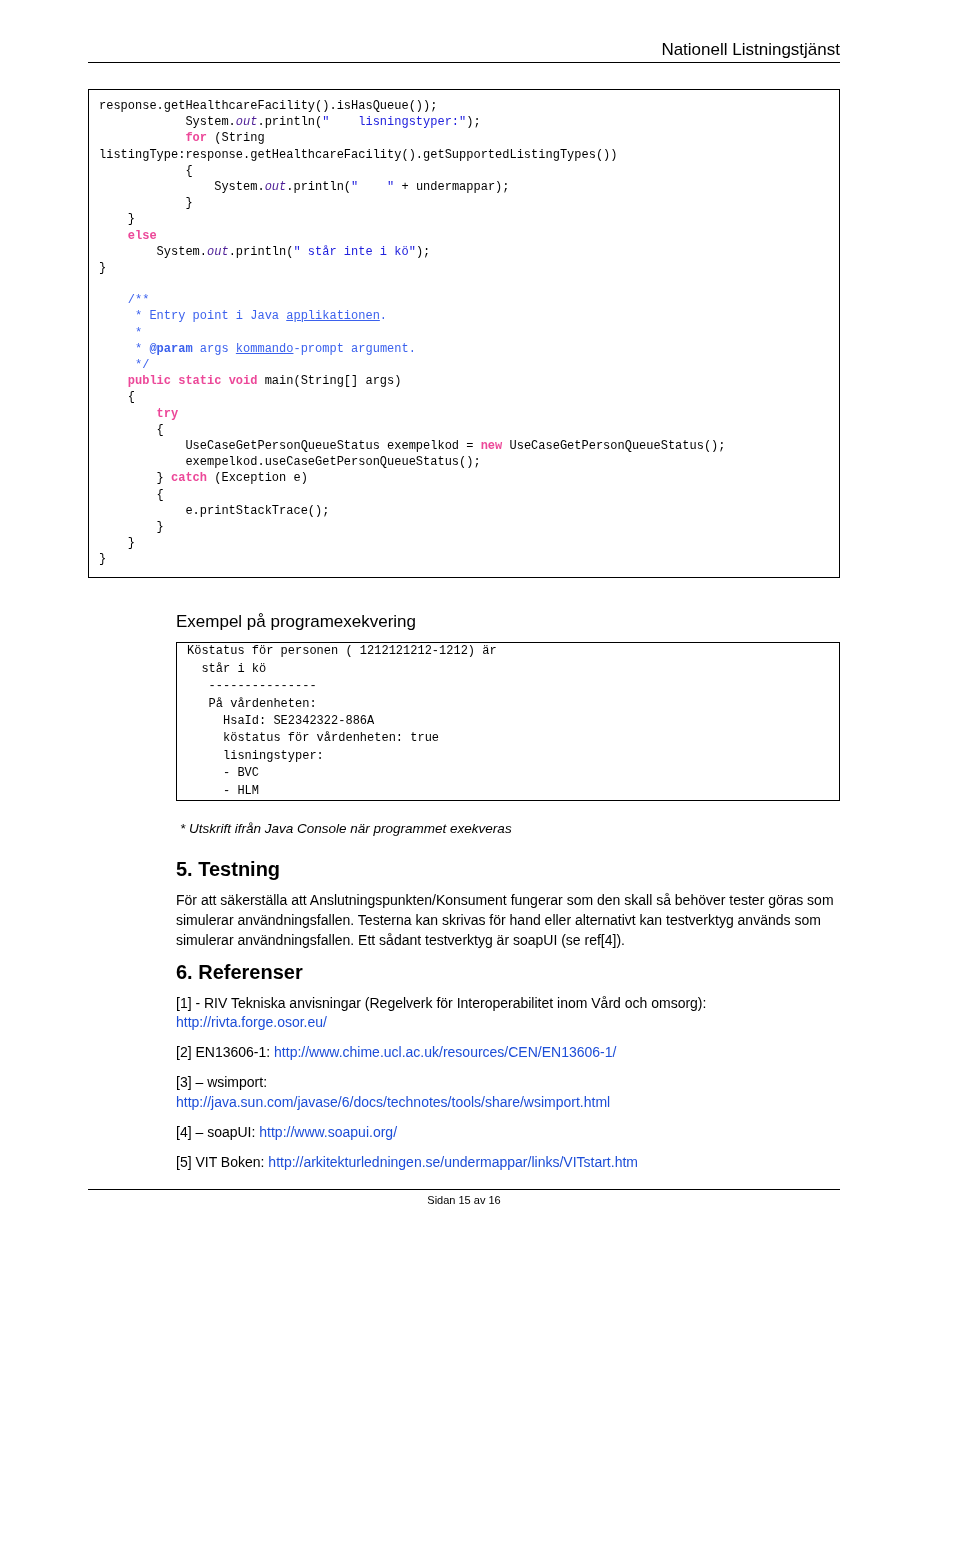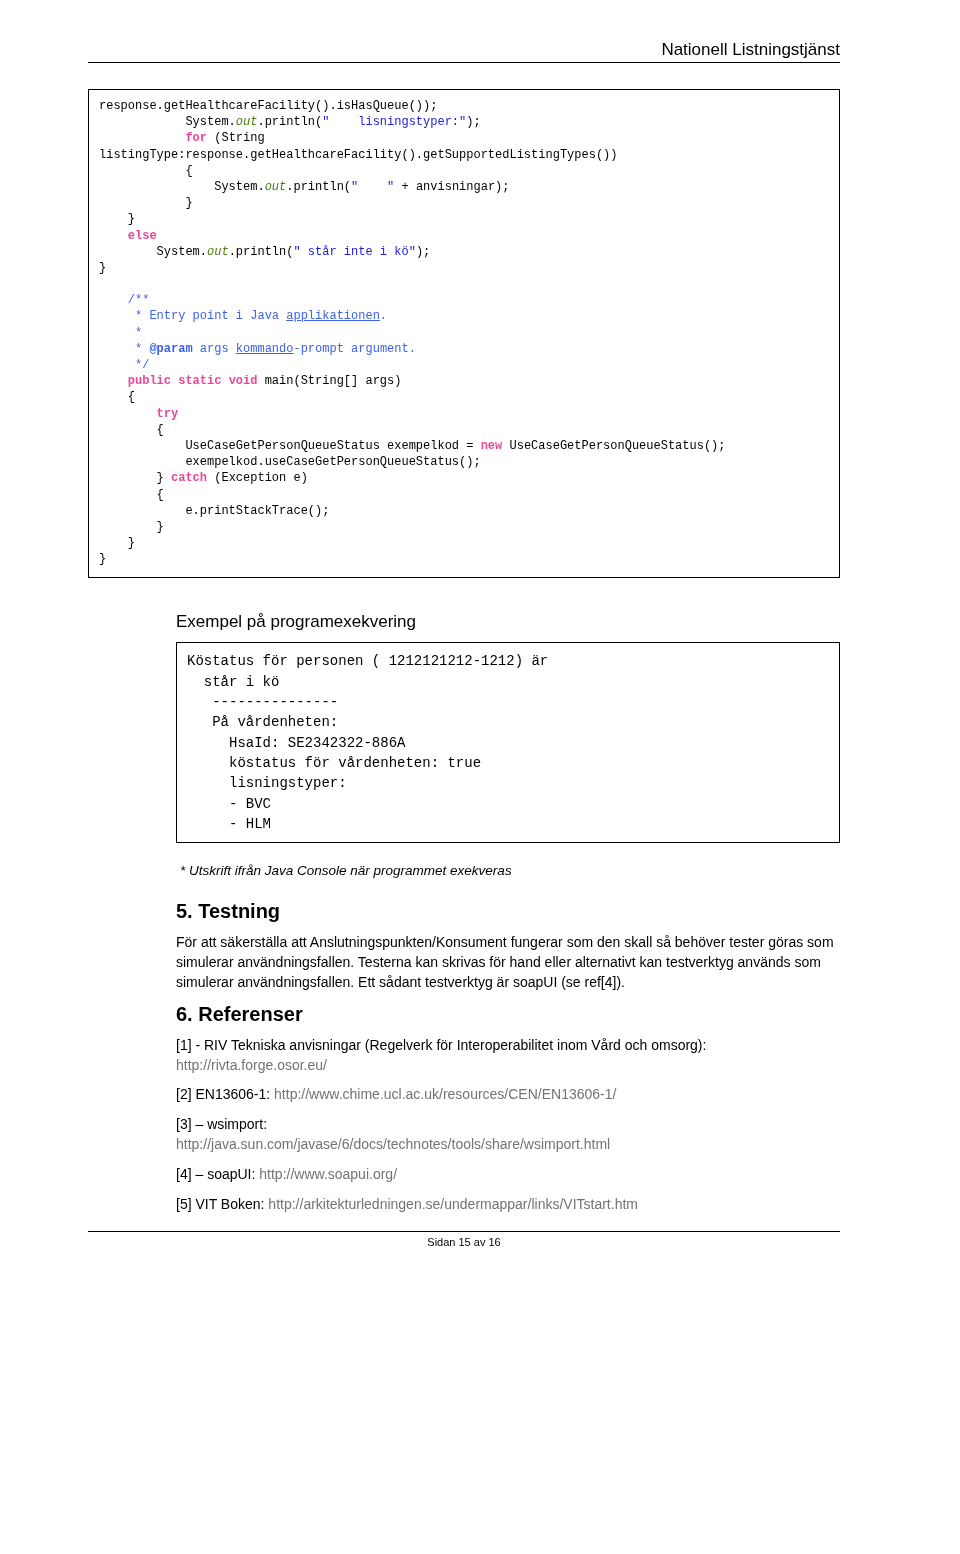--- a/index.html
+++ b/index.html
@@ -30,62 +30,62 @@
     border: 1px solid #000;
     padding: 8px 10px 10px 10px;
     font-family: "Courier New", Courier, monospace;
     font-size: 12px;
     line-height: 1.35;
     white-space: pre;
     overflow: hidden;
     margin-bottom: 34px;
   }
   .kw { color: #ec4899; font-weight: bold; }
-  .ital { font-style: italic; color: #4d7c0f; }
+  .ital { font-style: italic; color: #4c1d95; }
   .doccomment { color: #3b61ed; }
   .docunder { color: #3b61ed; text-decoration: underline; }
   .str { color: #2020dd; }
 
   .content-indent {
     margin-left: 88px;
   }
   .section-heading {
     font-size: 17px;
     margin: 0 0 10px 0;
   }
   .section-heading.big {
     font-size: 20px;
     font-weight: bold;
     margin: 22px 0 10px 0;
   }
   .output-box {
     border: 1px solid #000;
     font-family: "Courier New", Courier, monospace;
-    font-size: 14px;
+    font-size: 12px;
     line-height: 1.45;
     white-space: pre;
-    padding: 8px 10px;
+    padding: 0 10px;
     margin-bottom: 8px;
   }
   .caption {
     font-style: italic;
     font-size: 13.5px;
     margin: 20px 0 0 4px;
   }
   .para {
     font-size: 14px;
     line-height: 1.42;
     margin: 0 0 10px 0;
   }
   .ref-item {
     font-size: 14px;
     line-height: 1.42;
     margin: 0 0 10px 0;
   }
-  .link { color: #737373; }
+  .link { color: #1d4ed8; }
 
   .footer-rule {
     border: none;
     border-top: 1.5px solid #000;
     margin: 16px 0 4px 0;
   }
   .footer-text {
     text-align: center;
     font-size: 11px;
   }
@@ -96,21 +96,21 @@
 <div class="page">
 
   <div class="header-title">Nationell Listningstjänst</div>
   <hr class="header-rule">
 
   <div class="code-box"><span>response.getHealthcareFacility().isHasQueue());</span>
 <span>            System.</span><span class="ital">out</span><span>.println(</span><span class="str">"    lisningstyper:"</span><span>);</span>
 <span>            </span><span class="kw">for</span><span> (String</span>
 <span>listingType:response.getHealthcareFacility().getSupportedListingTypes())</span>
 <span>            {</span>
-<span>                System.</span><span class="ital">out</span><span>.println(</span><span class="str">"    "</span><span> + anvisningar);</span>
+<span>                System.</span><span class="ital">out</span><span>.println(</span><span class="str">"    "</span><span> + undermappar);</span>
 <span>            }</span>
 <span>    }</span>
 <span>    </span><span class="kw">else</span>
 <span>        System.</span><span class="ital">out</span><span>.println(</span><span class="str">" står inte i kö"</span><span>);</span>
 <span>}</span>
 <span></span>
 <span>    </span><span class="doccomment">/**</span>
 <span class="doccomment">     * Entry point i Java </span><span class="docunder">applikationen</span><span class="doccomment">.</span>
 <span class="doccomment">     *</span>
 <span class="doccomment">     * </span><span class="doccomment" style="font-weight:bold">@param</span><span class="doccomment"> args </span><span class="docunder">kommando</span><span class="doccomment">-</span><span class="doccomment">prompt argument.</span>

